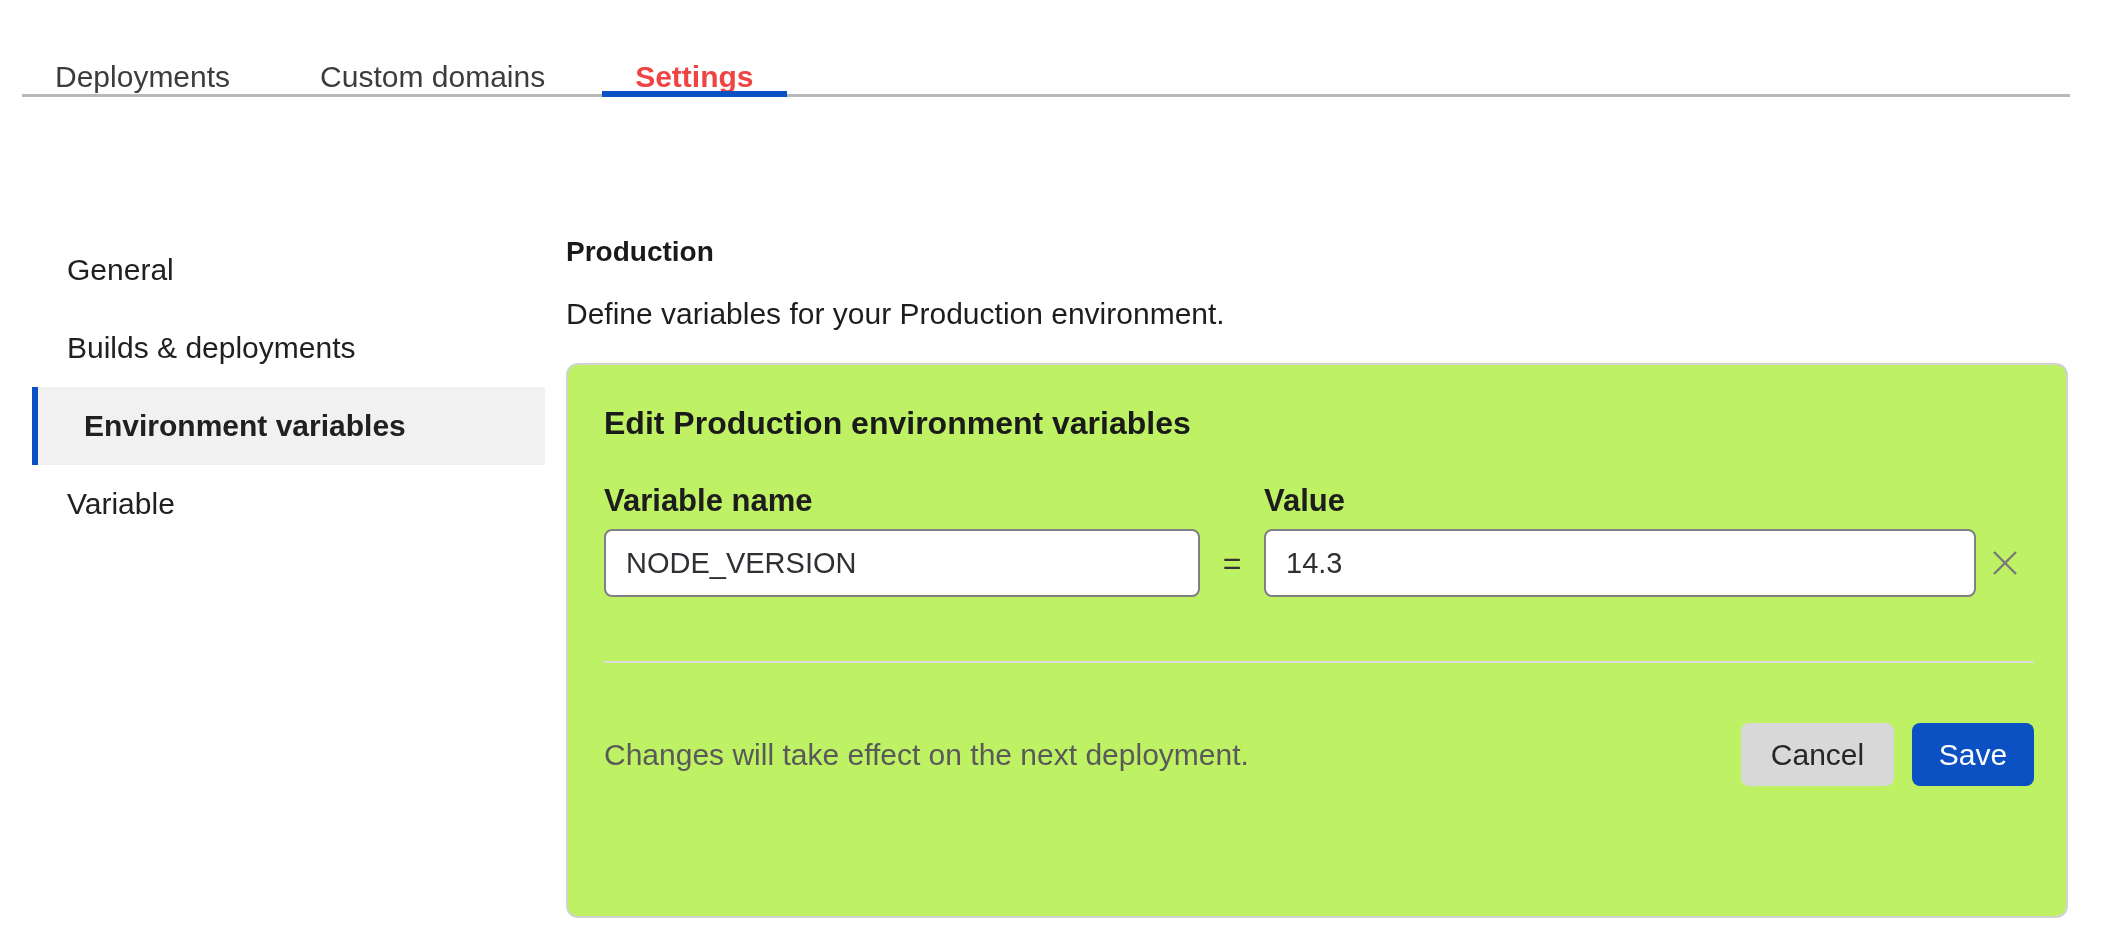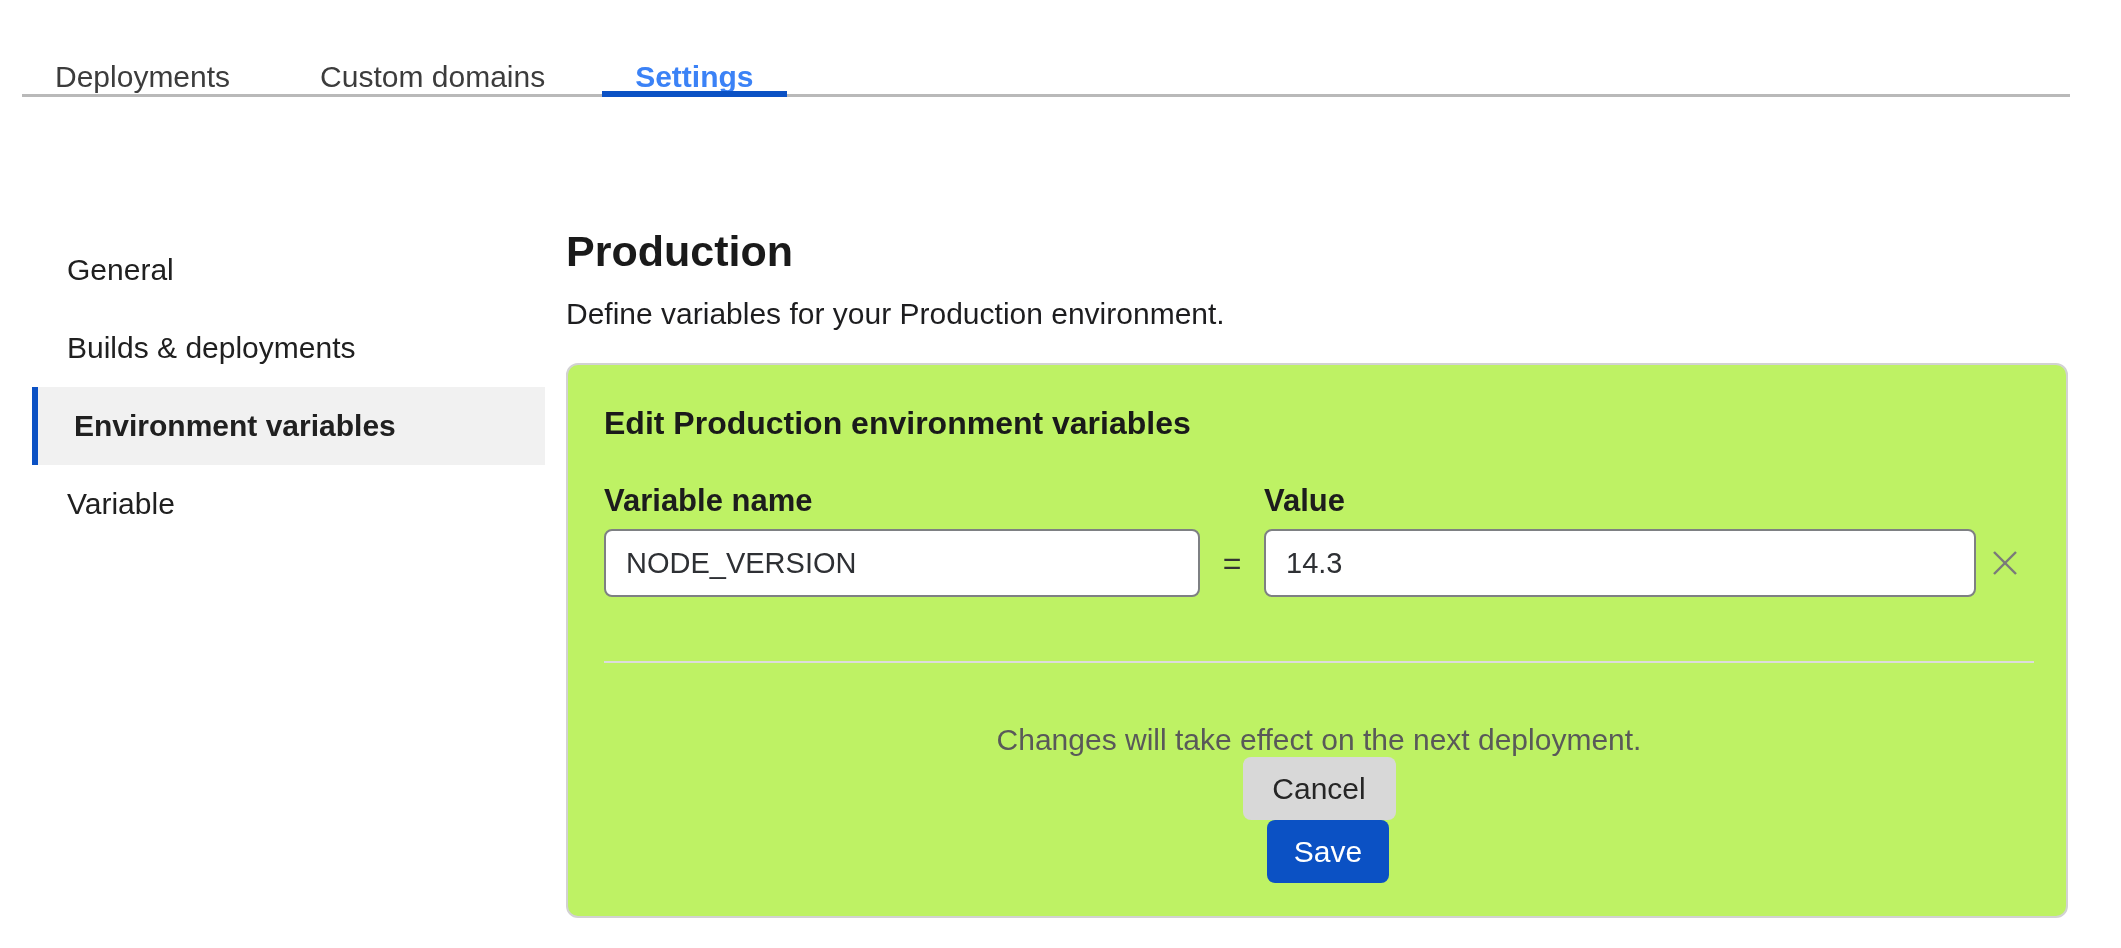--- a/index.html
+++ b/index.html
@@ -10,34 +10,34 @@
   *{box-sizing:border-box;}
   html,body{margin:0;padding:0;background:#fff;}
   body{font-family:"Liberation Sans", sans-serif; color:#1d1d1f;}
   .page{position:relative;width:2121px;height:948px;background:#fff;overflow:hidden;}
 
   
   .tabbar{display:flex;gap:24px;margin:0 51px 0 22px;height:97px;
           border-bottom:3px solid var(--tab_border);align-items:stretch;}
   .tab{position:relative;display:flex;align-items:flex-end;padding:0 33px;
        font-size:30px;color:#3c3c3c;cursor:pointer;white-space:nowrap;}
-  .tab.active{font-weight:700;color:#3b82f6;}
+  .tab.active{font-weight:700;color:#ef4444;}
   .tab.active::after{content:"";position:absolute;left:0;right:0;bottom:-3px;
        height:6px;background:var(--accent);}
 
   
   .sidebar{position:absolute;left:32px;top:231px;width:513px;}
   .side-item{height:78px;display:flex;align-items:center;padding-left:35px;
        font-size:30px;color:#202020;cursor:pointer;}
   .side-item.active{background:var(--highlight_bg);border-left:6px solid var(--accent);
-       padding-left:36px;font-weight:700;}
+       padding-left:46px;font-weight:700;}
 
   
   .main{position:absolute;left:566px;top:233px;width:1502px;}
-  .section-title{margin:0;font-size:43px;line-height:37px;font-weight:700;color:#1a1a1a;}
+  .section-title{margin:0;font-size:28px;line-height:37px;font-weight:700;color:#1a1a1a;}
   .section-desc{margin:26px 0 0 0;font-size:30px;line-height:35px;color:#1d1d1f;}
 
   .card{margin-top:32px;width:1502px;height:555px;border:2px solid var(--card_border);
         border-radius:12px;padding:38px 32px 0 36px;background:#bef264;}
   .card-title{margin:0;font-size:32px;line-height:40px;font-weight:700;color:#1a1a1a;}
 
   .labels-row{display:flex;margin-top:40px;font-size:31px;font-weight:700;color:#1d1d1d;}
   .label-name{width:596px;}
   .label-eq-spacer{width:64px;}
   .label-value{flex:1;}
@@ -51,21 +51,21 @@
   .value-input{flex:1;min-width:0;}
   .x-box{width:58px;display:flex;justify-content:center;}
   .x-btn{border:none;background:transparent;padding:0;cursor:pointer;display:flex;align-items:center;}
 
   .add-btn{margin-top:34px;height:68px;display:inline-flex;align-items:center;gap:18px;
        padding:0 34px;border:2px solid var(--accent);border-radius:10px;background:#fff;
        color:var(--accent);font-size:30px;font-family:inherit;cursor:pointer;}
 
   .divider{margin-top:64px;height:2px;background:var(--divider);}
 
-  .footer{display:flex;align-items:center;padding-top:60px;flex-direction:column;}
+  .footer{display:flex;align-items:center;padding-top:60px;}
   .note{flex:1;font-size:30px;color:var(--note_text);}
   .btn{height:63px;border:none;border-radius:8px;font-size:30px;font-family:inherit;cursor:pointer;}
   .btn-cancel{width:153px;background:var(--cancel_bg);color:#262626;}
   .btn-save{width:122px;background:var(--accent);color:#fff;margin-left:18px;}
 </style>
 </head>
 <body>
 
 <div class="page">
 

